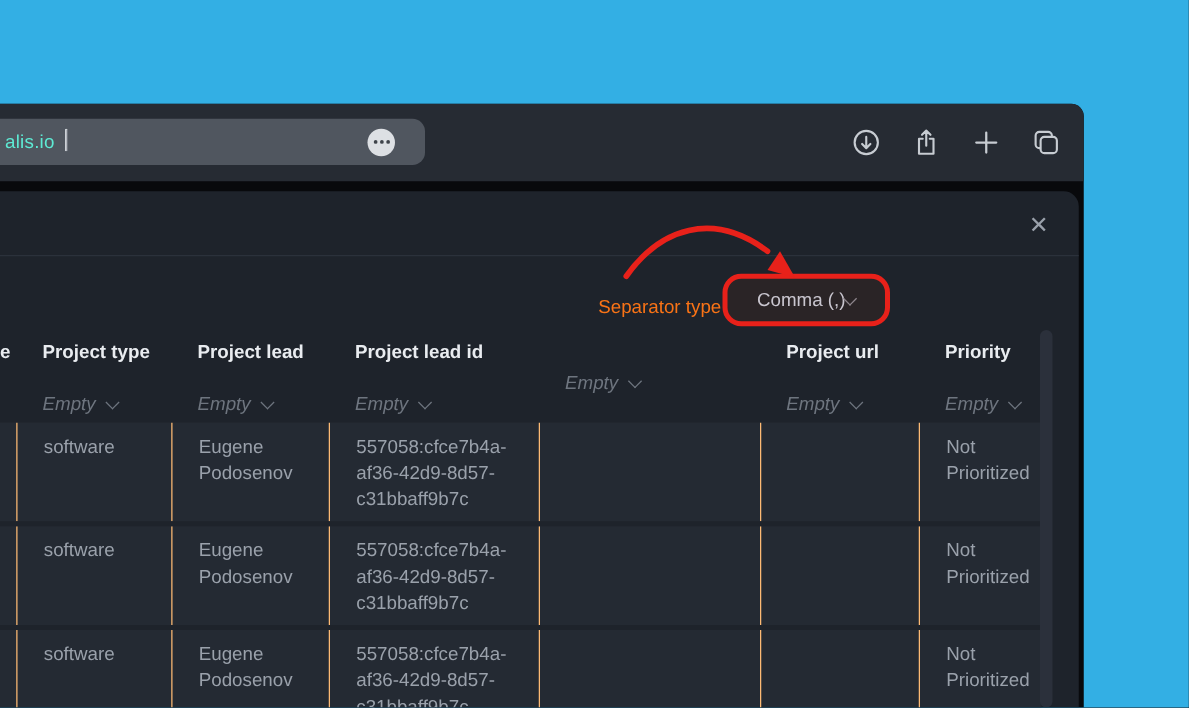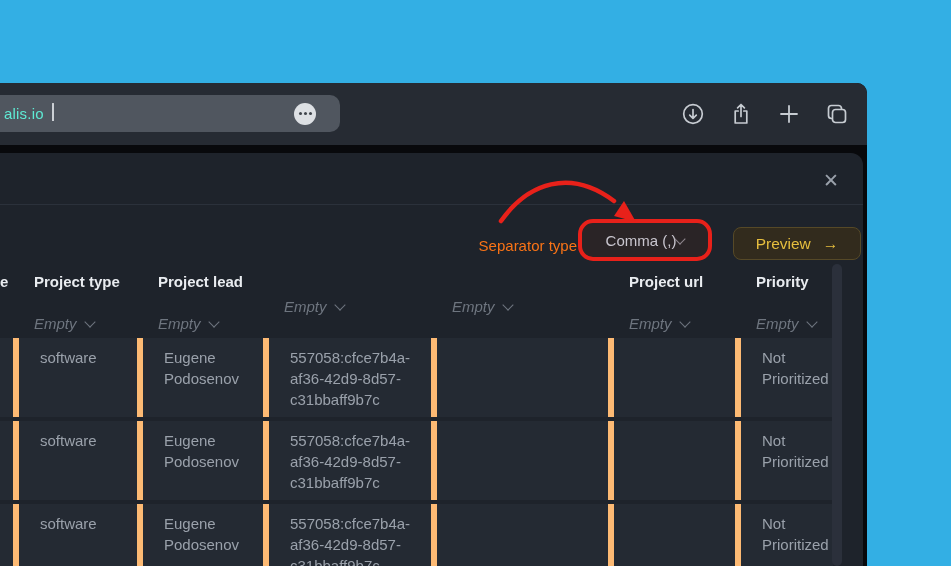--- a/index.html
+++ b/index.html
@@ -64,21 +64,21 @@
   
   .thead{position:absolute;left:0;top:110px;width:833px;display:flex;}
   .th{box-sizing:border-box;padding:10px 0 0 21px;}
   .th .title{color:#e9ecf0;font-size:15px;font-weight:bold;white-space:nowrap;}
   .th .filter{margin-top:25px;color:#6e757f;font-size:15px;font-style:italic;display:flex;align-items:center;gap:9px;}
   .th .chev{color:#6e757f;}
   .th.sliver{padding-left:0;}
   .th.sliver .title{text-align:left;}
   .tbody{position:absolute;left:0;top:185px;width:833px;}
   .tr{display:flex;background:#242a33;margin-bottom:4px;height:79px;overflow:hidden;}
-  .td{box-sizing:border-box;border-left:6px solid #fdba74;padding:9px 6px 0 21px;
+  .td{box-sizing:border-box;border-left:1px solid #fdba74;padding:9px 6px 0 21px;
       color:#9aa1ab;font-size:15px;line-height:21px;overflow:hidden;word-wrap:break-word;}
   .td:first-child{border-left:none;padding:0;}
   .c0{width:13px;flex:none;}
   .c1{width:124px;flex:none;}
   .c2{width:126px;flex:none;}
   .c3{width:168px;flex:none;}
   .c4{width:177px;flex:none;}
   .c5{width:127px;flex:none;}
   .c6{width:98px;flex:none;padding-right:0;}
   .scrollbar{
@@ -135,44 +135,41 @@
     <div class="close-btn">✕</div>
     <div class="modal-divider"></div>
 
     <div class="sep-label">Separator type</div>
 
     <div class="sep-dropdown">
       <span class="value">Comma (,)</span>
       <span class="chev"></span>
     </div>
 
-    <div class="preview-btn">
-      <span>Preview</span>
-      <span>→</span>
-    </div>
 
     <div class="thead">
       <div class="th sliver c0">
         <div class="title">e</div>
       </div>
       <div class="th c1">
         <div class="title">Project type</div>
         <div class="filter">
             <span>Empty</span>
             <span class="chev"></span>
           </div>
       </div>
       <div class="th c2">
         <div class="title">Project lead</div>
         <div class="filter">
             <span>Empty</span>
             <span class="chev"></span>
           </div>
       </div>
       <div class="th c3">
+        <div class="title">Project lead id</div>
         <div class="filter">
             <span>Empty</span>
             <span class="chev"></span>
           </div>
       </div>
       <div class="th c4">
         <div class="filter">
             <span>Empty</span>
             <span class="chev"></span>
           </div>

